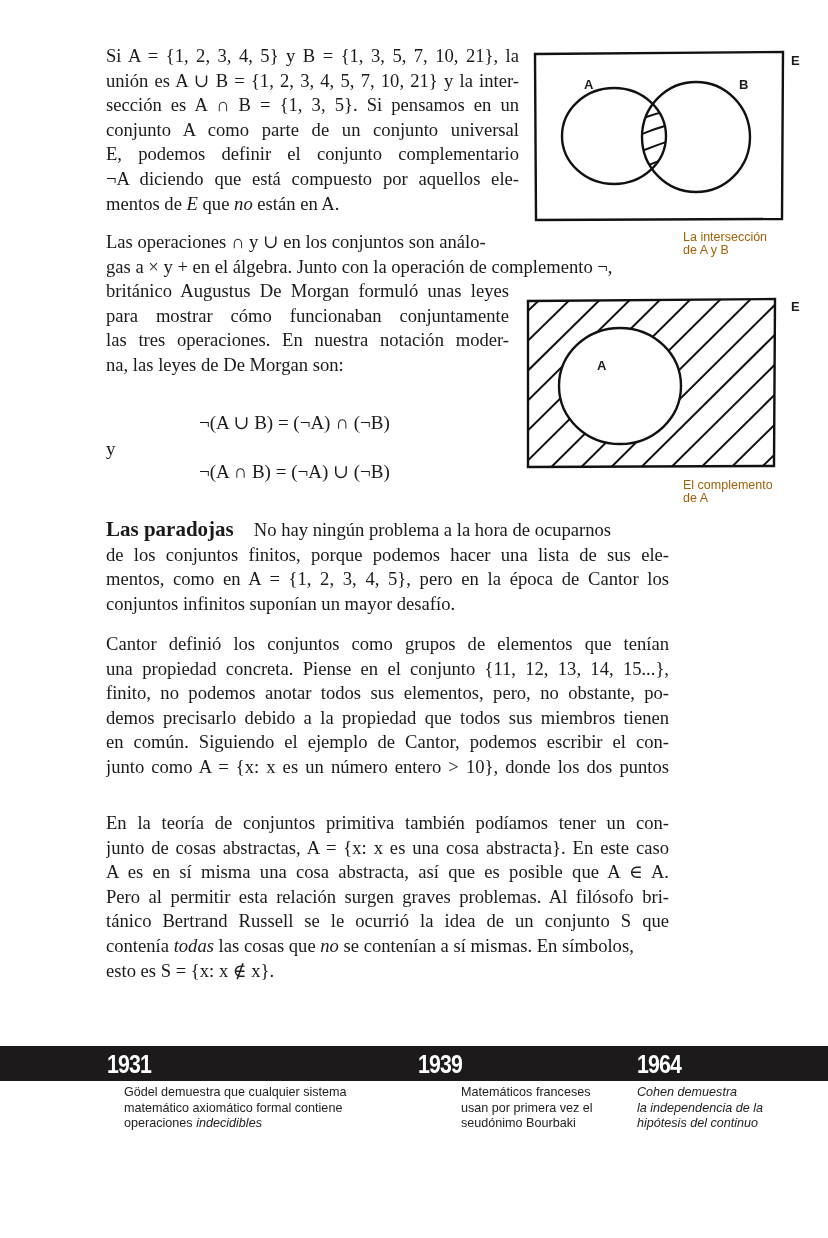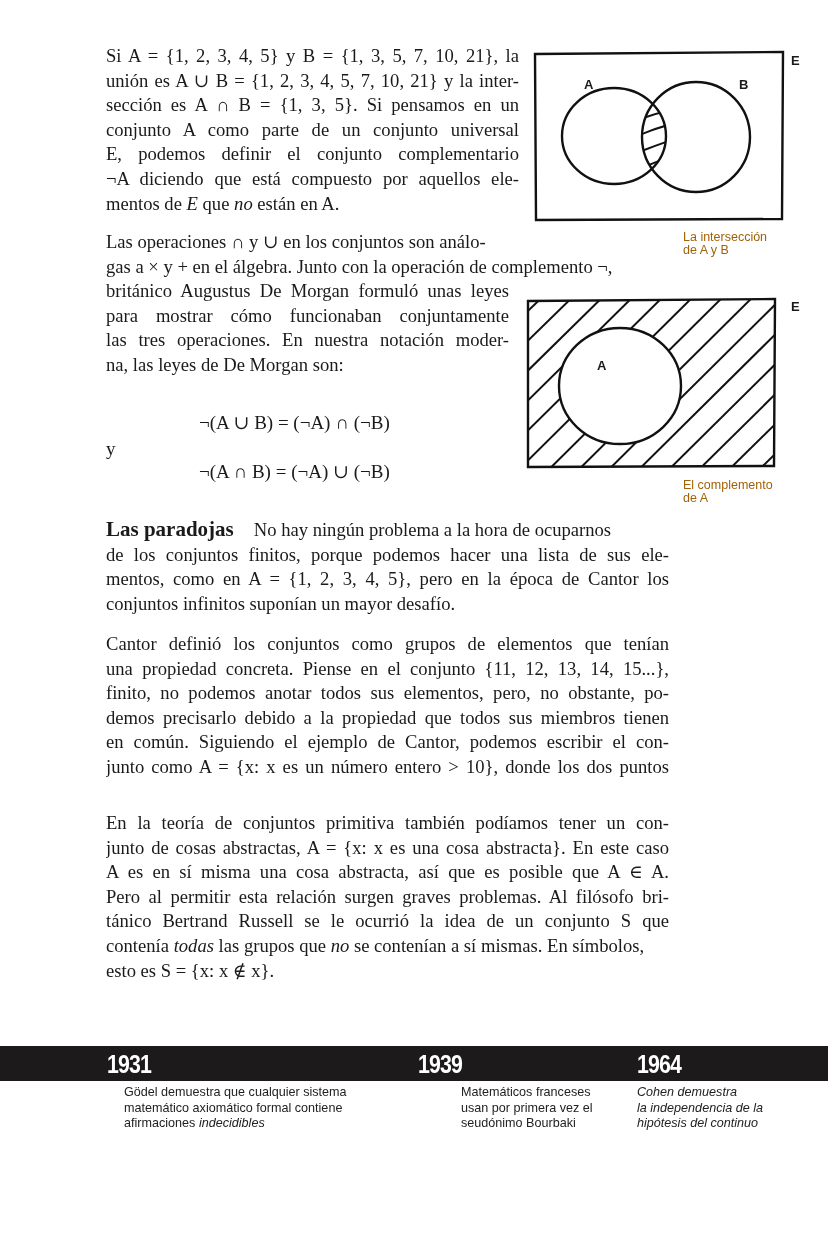--- a/index.html
+++ b/index.html
@@ -136,33 +136,33 @@
   <span class="jline">en común. Siguiendo el ejemplo de Cantor, podemos escribir el con-</span>
   <span class="jline">junto como A = {x: x es un número entero &gt; 10}, donde los dos puntos</span>
 </div>
 
 <div class="block serif" style="left:106px; top:811px; width:563px;">
   <span class="jline">En la teoría de conjuntos primitiva también podíamos tener un con-</span>
   <span class="jline">junto de cosas abstractas, A = {x: x es una cosa abstracta}. En este caso</span>
   <span class="jline">A es en sí misma una cosa abstracta, así que es posible que A ∈ A.</span>
   <span class="jline">Pero al permitir esta relación surgen graves problemas. Al filósofo bri-</span>
   <span class="jline">tánico Bertrand Russell se le ocurrió la idea de un conjunto S que</span>
-  <span class="line"><span>contenía </span><i>todas</i><span> las grupos que </span><i>no</i><span> se contenían a sí mismas. En símbolos,</span></span>
+  <span class="line"><span>contenía </span><i>todas</i><span> las cosas que </span><i>no</i><span> se contenían a sí mismas. En símbolos,</span></span>
   <span class="line">esto es S = {x: x ∉ x}.</span>
 </div>
 
 <div class="timeline-bar" style="background: rgb(28, 26, 26);"></div>
 <div class="year" style="left:107px;">1931</div>
 <div class="year" style="left:418px;">1939</div>
 <div class="year" style="left:637px;">1964</div>
 
 <div class="tdesc" style="left:124px;">
   <span>Gödel demuestra que cualquier sistema</span>
   <span>matemático axiomático formal contiene</span>
-  <span><span style="display:inline">afirmaciones </span><i>indecidibles</i></span>
+  <span><span style="display:inline">operaciones </span><i>indecidibles</i></span>
 </div>
 <div class="tdesc" style="left:418px;margin-left:43px;">
   <span>Matemáticos franceses</span>
   <span>usan por primera vez el</span>
   <span>seudónimo Bourbaki</span>
 </div>
 <div class="tdesc" style="left:637px;font-style:italic;">
   <span>Cohen demuestra</span>
   <span>la independencia de la</span>
   <span>hipótesis del continuo</span>

